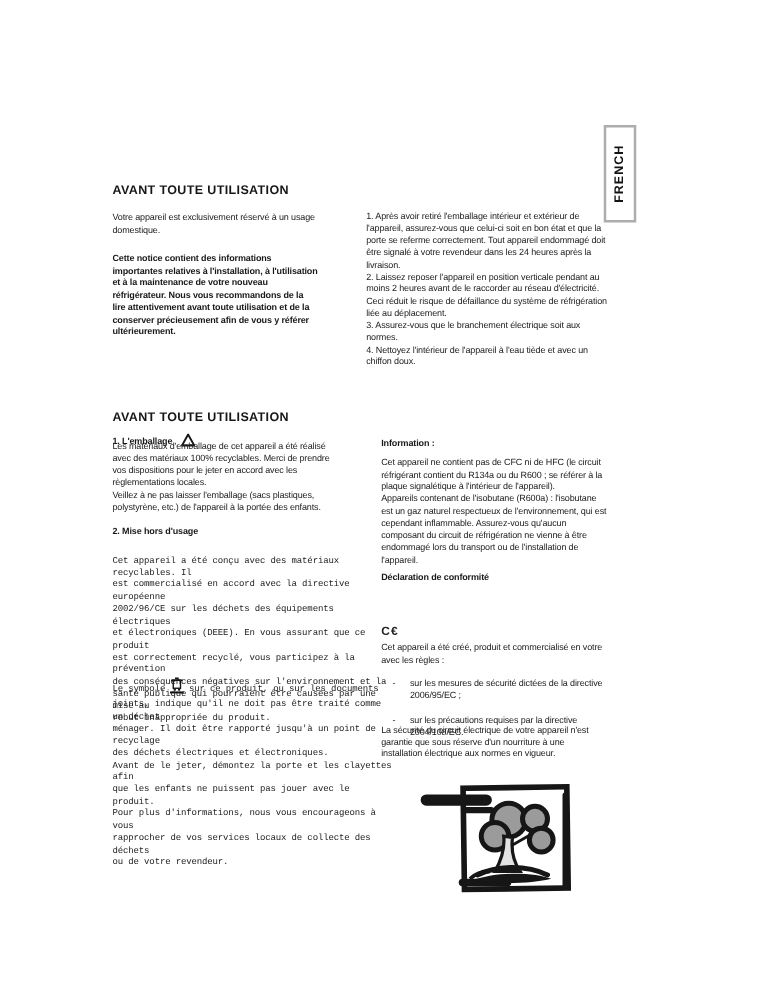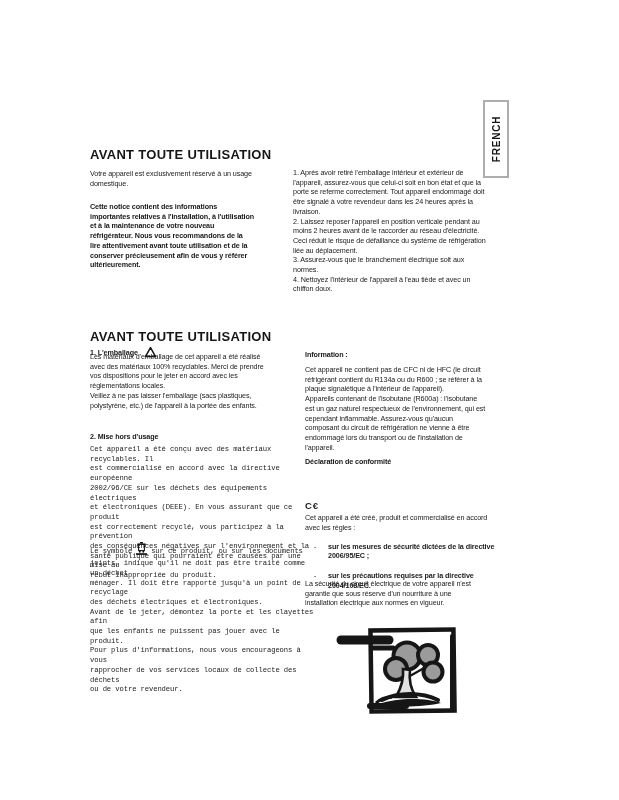--- a/index.html
+++ b/index.html
@@ -1,21 +1,21 @@
 <!DOCTYPE html>
 <html><head>
 <meta charset="utf-8">
 <style>
   html, body { margin:0; padding:0; background:#ffffff; }
   .page {
     position:relative; width:619px; height:800px; background:#ffffff;
     font-family:"Liberation Sans", sans-serif; color:#1c1c1c; overflow:hidden;
   }
   .abs { position:absolute; }
-  .h1 { font-size:13px; font-weight:bold; letter-spacing:0.3px; color:#161616; }
+  .h1 { font-size:10px; font-weight:bold; letter-spacing:0.3px; color:#161616; }
   .body-text {
     font-size:7.2px; line-height:9.7px; letter-spacing:-0.1px;
     white-space:pre-line; color:#222;
   }
   .bold { font-weight:bold; color:#181818; }
   .subhead { font-size:7.2px; font-weight:bold; letter-spacing:-0.1px; color:#181818; }
   .title-row { display:flex; align-items:center; gap:6px; }
   .lang-tab {
     position:absolute; left:483px; top:100px; width:26px; height:78px;
     border:2px solid #adadad; box-sizing:border-box; background:#ffffff;
@@ -23,21 +23,21 @@
   .lang-tab .vtext {
     position:absolute; left:50%; top:50%;
     transform:translate(-50%,-50%) rotate(-90deg);
     font-size:10px; font-weight:bold; letter-spacing:0.8px;
     white-space:nowrap; color:#141414;
   }
   .inline-icon { display:inline-block; vertical-align:-3px; margin:0 3px; }
   .ce-mark { font-size:9.5px; font-weight:bold; letter-spacing:1px; color:#222; }
   .bullet-row { display:flex; }
   .bullet-dash { width:14px; flex:none; }
-  .bullet-text { flex:1;font-weight:bold; }
+  .bullet-text { flex:1; }
 </style>
 </head>
 <body>
 
 <div class="page">
 
   <div class="lang-tab">
     <span class="vtext">FRENCH</span>
   </div>
 
@@ -77,21 +77,21 @@
     </svg>
   </div>
 
   <div class="abs body-text" style="left:90px; top:352px; width:220px;">Les matériaux d'emballage de cet appareil a été réalisé
 avec des matériaux 100% recyclables. Merci de prendre
 vos dispositions pour le jeter en accord avec les
 règlementations locales.
 Veillez à ne pas laisser l'emballage (sacs plastiques,
 polystyrène, etc.) de l'appareil à la portée des enfants.</div>
 
-  <div class="abs subhead" style="left:90px; top:432px;text-align:center;">2. Mise hors d'usage</div>
+  <div class="abs subhead" style="left:90px; top:420px;text-align:center;">2. Mise hors d'usage</div>
 
   <div class="abs body-text" style="left:90px; top:445px; width:220px;font-family:Liberation Mono, monospace;">Cet appareil a été conçu avec des matériaux recyclables. Il
 est commercialisé en accord avec la directive européenne
 2002/96/CE sur les déchets des équipements électriques
 et électroniques (DEEE). En vous assurant que ce produit
 est correctement recyclé, vous participez à la prévention
 des conséquences négatives sur l'environnement et la
 santé publique qui pourraient être causées par une mise au
 rebut inappropriée du produit.</div>
 
@@ -126,21 +126,21 @@
 cependant inflammable. Assurez-vous qu'aucun
 composant du circuit de réfrigération ne vienne à être
 endommagé lors du transport ou de l'installation de
 l'appareil.</div>
 
   <div class="abs subhead" style="left:305px; top:457px;">Déclaration de conformité</div>
 
 
   <div class="abs ce-mark" style="left:305px; top:500px;">C€</div>
 
-  <div class="abs body-text" style="left:305px; top:513px; width:225px;">Cet appareil a été créé, produit et commercialisé en accord
+  <div class="abs body-text" style="left:305px; top:513px; width:225px;">Cet appareil a été créé, produit et commercialisé en votre
 avec les règles :</div>
 
   <div class="abs body-text" style="left:314px; top:532px; width:215px;">
     <div class="bullet-row">
       <span class="bullet-dash">-</span>
       <span class="bullet-text">sur les mesures de sécurité dictées de la directive
 2006/95/EC ;</span>
     </div>
     <div class="bullet-row">
       <span class="bullet-dash">-</span>

